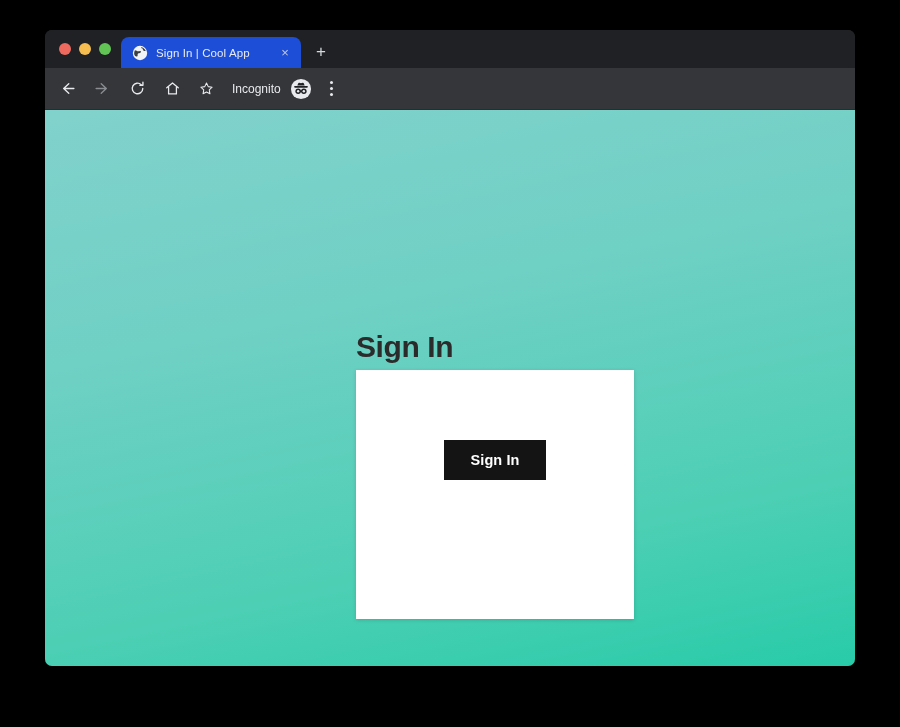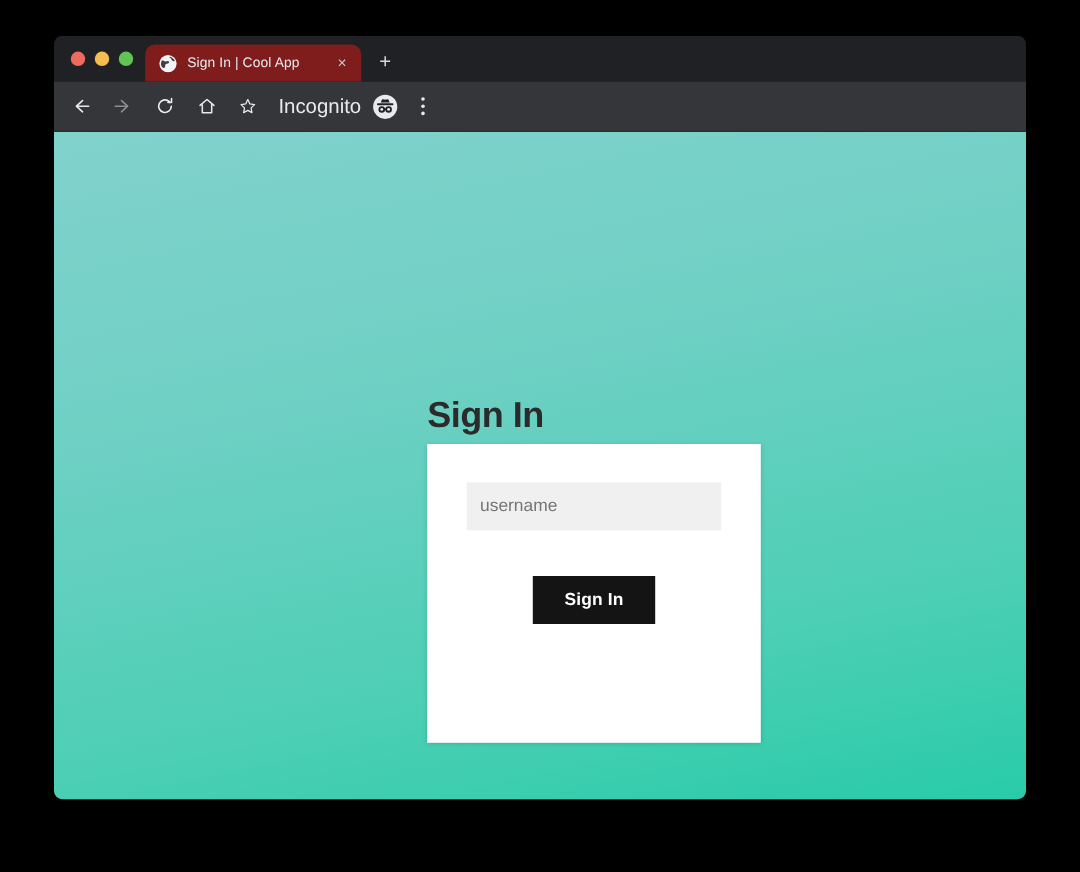--- a/index.html
+++ b/index.html
@@ -47,21 +47,21 @@
   .dot.yellow { background: #f5bd4f; }
   .dot.green  { background: #61c454; }
 
   .tab {
     display: flex;
     align-items: center;
     gap: 8px;
     width: 180px;
     height: 31px;
     padding: 0 8px 0 11px;
-    background: #7f1d1d;
+    background: #1d4ed8;
     border-radius: 8px 8px 0 0;
     position: relative;
   }
 
   .favicon {
     width: 16px; height: 16px;
     flex: 0 0 16px;
     display: block;
   }
 
@@ -147,21 +147,21 @@
   .star-btn {
     width: 24px; height: 24px;
     margin-left: 6px;
     color: #e8eaed;
     display: flex; align-items: center; justify-content: center;
     flex: 0 0 24px;
   }
 
   .incognito-label {
     color: #e8eaed;
-    font-size: 17px;
+    font-size: 12px;
     margin-left: 12px;
     white-space: nowrap;
   }
 
   .incognito-avatar {
     width: 22px; height: 22px;
     margin-left: 7px;
     flex: 0 0 22px;
   }
 
@@ -315,20 +315,19 @@
       <i></i>
       <i></i>
     </div>
   </div>
 
   <div class="viewport">
 
     <h1 class="page-title">Sign In</h1>
 
     <div class="signin-card">
-      <input class="field" type="text" placeholder="username" style="">
       <div class="submit-row">
         <button class="signin-button">Sign In</button>
       </div>
     </div>
 
   </div>
 </div>
 
 </body></html>

